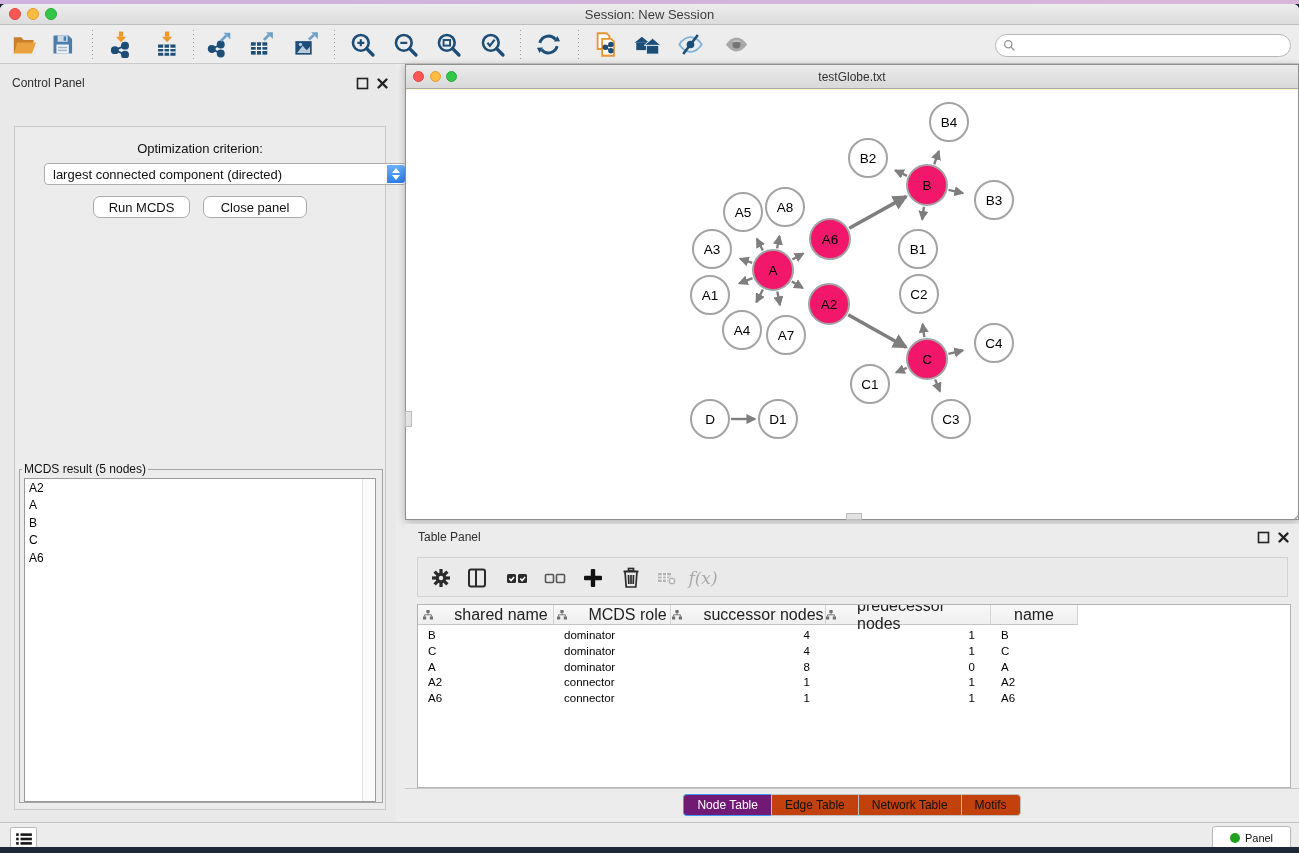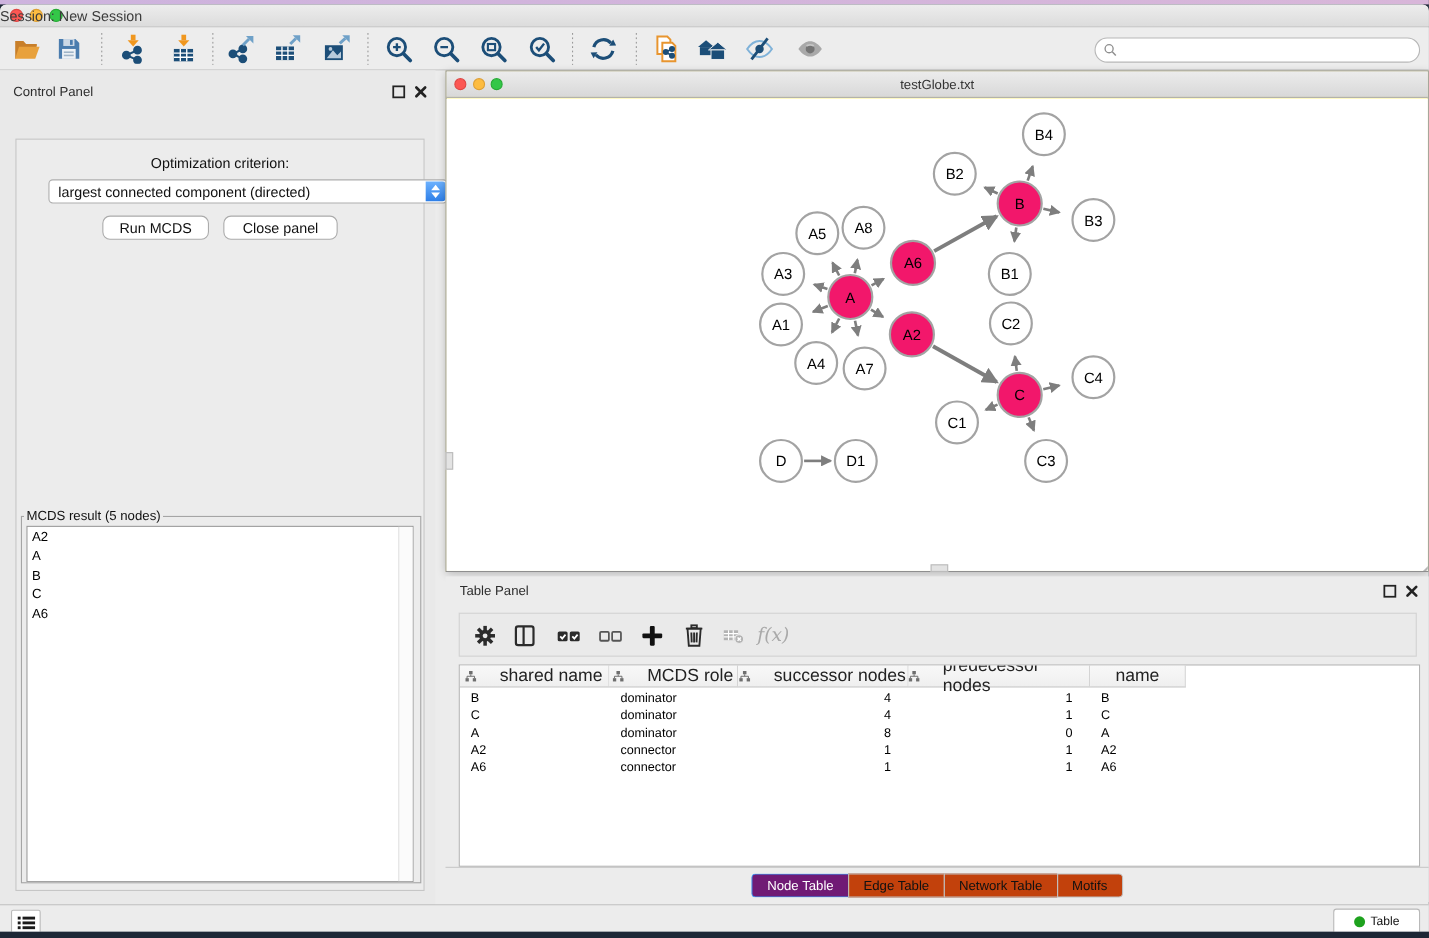--- a/index.html
+++ b/index.html
@@ -16,21 +16,21 @@
   #app { top:4px; left:0; width:1299px; height:843px; background:#ececec;
     border-radius:6px 6px 0 0; overflow:hidden; }
 
   
   #titlebar { top:0; left:0; width:100%; height:21px;
     background:linear-gradient(#ededed,#dcdcdc); border-bottom:1px solid #bdbdbd; }
   .traffic { width:12px; height:12px; border-radius:50%; top:4px; }
   .t-red { left:9px; background:#fc5753; border:1px solid #df4744; }
   .t-yellow { left:27px; background:#fdbc40; border:1px solid #de9f34; }
   .t-green { left:45px; background:#33c748; border:1px solid #27aa35; }
-  #app-title { width:100%; top:3px; font-size:13px; color:#3c3c3c; }
+  #app-title { width:100%; text-align:center; top:3px; font-size:13px; color:#3c3c3c; }
 
   
   #toolbar { top:21px; left:0; width:100%; height:39px; background:#ededed;
     border-bottom:1px solid #c9c9c9; }
   .tbicon { width:32px; height:30px; top:4px; display:flex; align-items:center; justify-content:center; cursor:default; }
   .tbicon svg { width:27px; height:27px; }
   .tbsep { top:5px; width:1px; height:29px;
     background-image:linear-gradient(#9a9a9a 33%, rgba(0,0,0,0) 0%);
     background-size:1px 4px; }
   #search-wrap { top:9px; left:995px; width:296px; height:23px; background:#fff;
@@ -670,18 +670,18 @@
             <rect x="6" y="1.5" width="13" height="3"></rect>
             <rect x="1" y="6.5" width="3" height="3"></rect>
             <rect x="6" y="6.5" width="13" height="3"></rect>
             <rect x="1" y="11.5" width="3" height="3"></rect>
             <rect x="6" y="11.5" width="13" height="3"></rect>
           </g>
         </svg>
     </div>
     <div id="memory-btn" class="abs">
       <div id="memory-dot"></div>
-      <span>Table</span>
+      <span>Panel</span>
     </div>
   </div>
 </div>
 
 <div id="desktop-bottom" class="abs"></div>
 
 </body></html>

